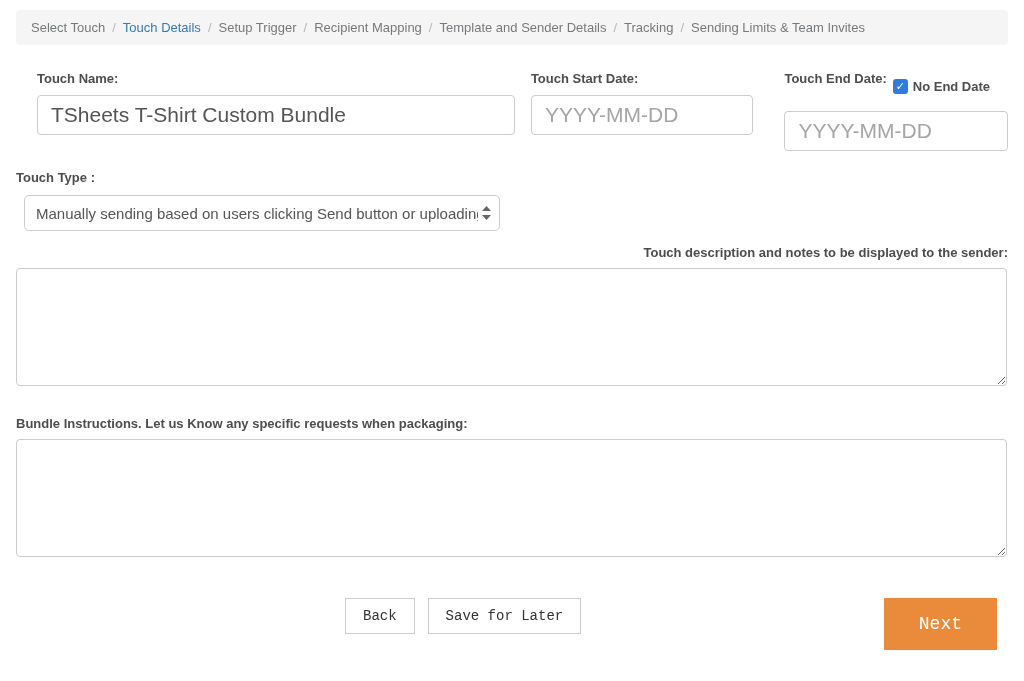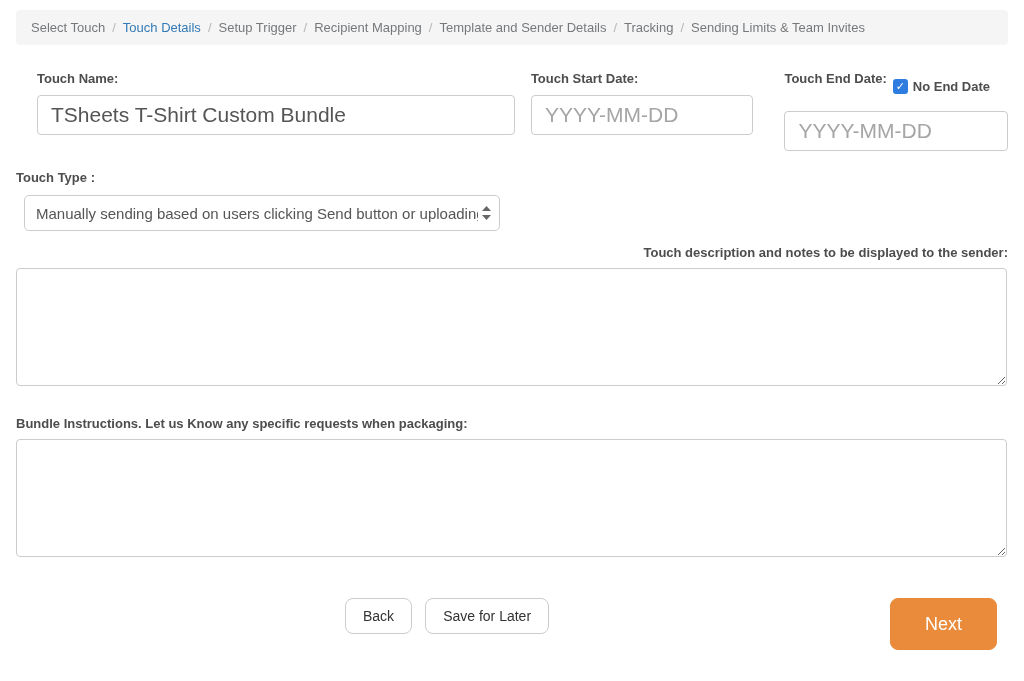--- a/index.html
+++ b/index.html
@@ -125,22 +125,22 @@
   .advance-title { font-size: 16px; font-weight: bold; color: #333333; }
 
   
   .footer-row {
     margin-top: 41px;
     display: flex;
     align-items: flex-start;
     padding-left: 329px;
   }
   .btn {
-    font-family: Liberation Sans, sans-serif;
-    border-radius: 8px;
+    font-family: Liberation Mono, monospace;
+    border-radius: 0;
     cursor: pointer;
     white-space: nowrap;
   }
   .btn-default {
     background: #ffffff;
     border: 1px solid #cccccc;
     color: #333333;
     font-size: 14px;
     padding: 9px 17px;
     height: 36px;

